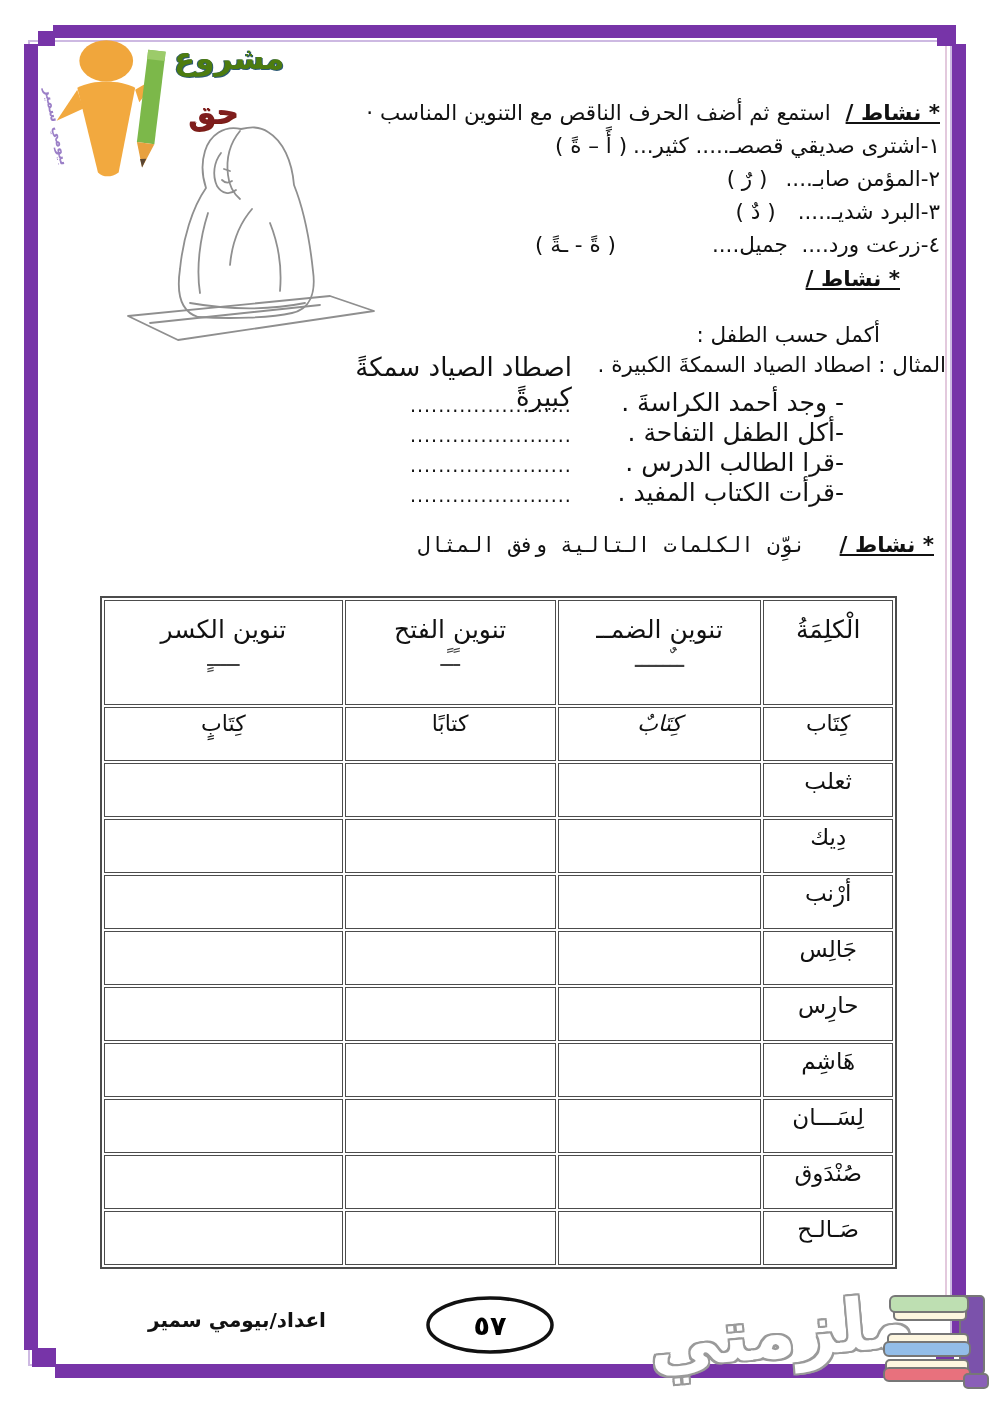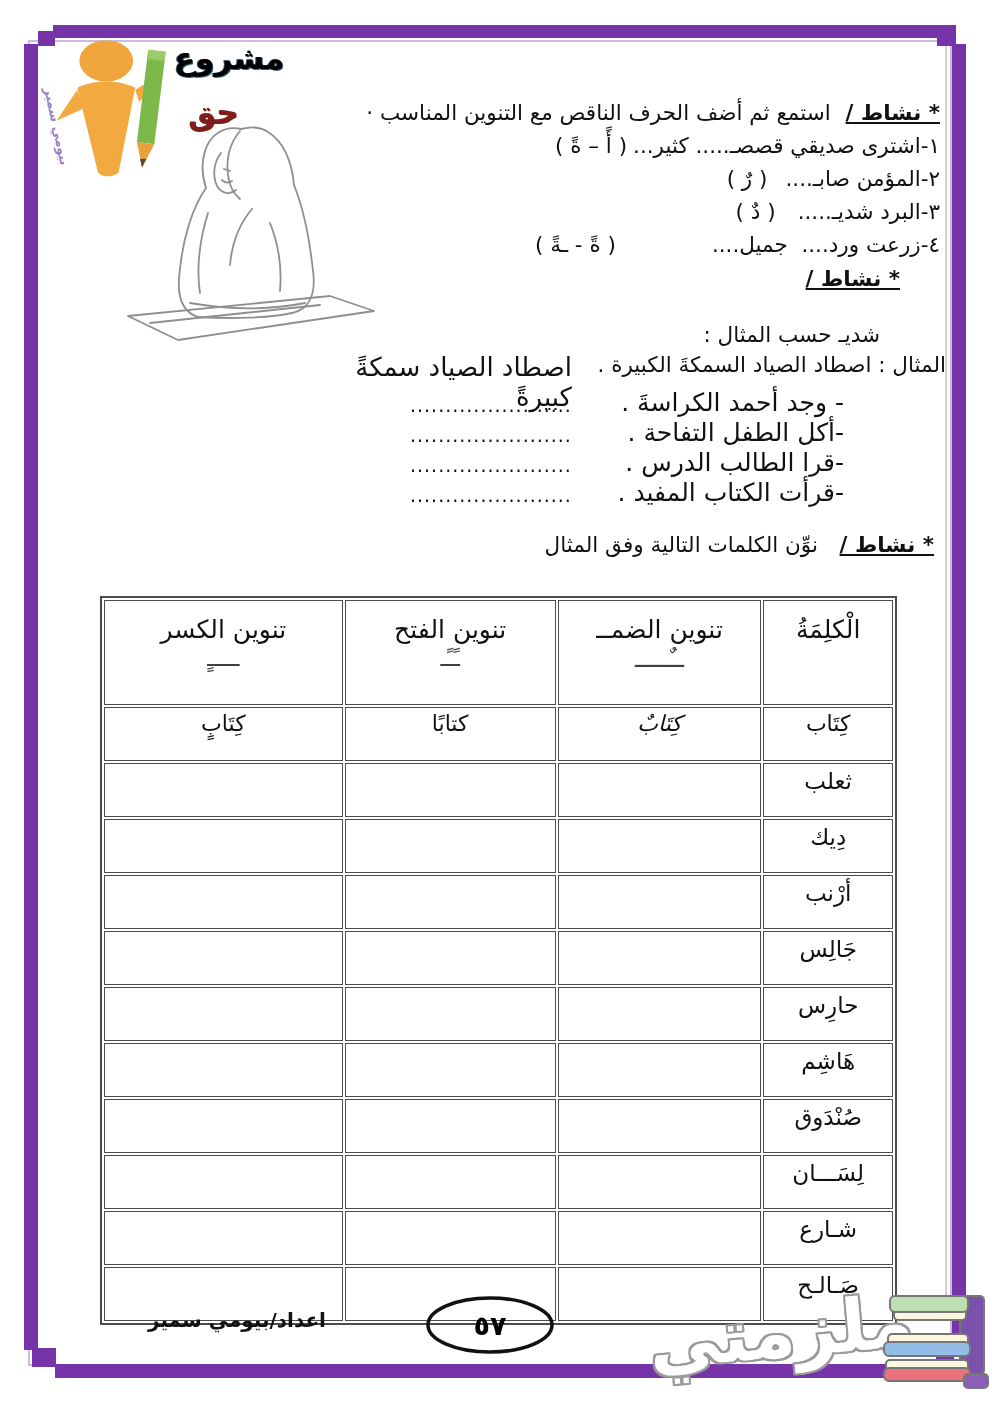--- a/index.html
+++ b/index.html
@@ -5,21 +5,21 @@
   html,body{margin:0;padding:0;background:#fff;}
   .page{position:relative;width:992px;height:1403px;background:#ffffff;overflow:hidden;
         font-family:"DejaVu Sans",sans-serif;color:#111;}
   
   .bar{position:absolute;background:#7734a8;z-index:1;}
   .thinrect{position:absolute;left:28px;top:40px;width:920px;height:1322px;
             border:2px solid #cdb9e2;z-index:0;}
   .thinrect2{position:absolute;left:945px;top:40px;width:2px;height:1280px;background:#e3c9dd;z-index:0;}
   
   .logo{position:absolute;left:52px;top:34px;width:250px;height:170px;z-index:2;}
-  .logo-title1{position:absolute;left:122px;top:6px;font-size:31px;font-weight:bold;color:#000000;
+  .logo-title1{position:absolute;left:122px;top:6px;font-size:31px;font-weight:bold;color:#4d7c0f;
       text-shadow:1px 1px 0 #2d5a74,-1px 0 0 #2d5a74;}
   .logo-title2{position:absolute;left:136px;top:60px;font-size:31px;font-weight:bold;color:#7f1d1d;
       text-shadow:1px 1px 0 #7a1d14;}
   .logo-side{position:absolute;left:4px;top:52px;font-size:13px;font-weight:bold;color:#9b7fc7;
       transform:rotate(78deg);transform-origin:left top;letter-spacing:2px;}
   
   .woman{position:absolute;left:120px;top:112px;width:262px;height:240px;z-index:2;}
   
   .rtl{direction:rtl;text-align:right;}
   .act1{position:absolute;right:52px;top:96px;width:600px;z-index:2;font-size:21.5px;line-height:33px;}
@@ -128,38 +128,38 @@
     <div class="act1-item">
       <span class="t">٤-زرعت ورد....  جميل....</span>
         <span class="sp sp3"></span>
         <span class="c">( ةً - ـةً )</span>
     </div>
   </div>
 
   <div class="act2-label rtl">
     <span class="act-label">* نشاط /</span>
   </div>
-  <div class="act2-sub rtl">شديـ حسب المثال :</div>
+  <div class="act2-sub rtl">أكمل حسب الطفل :</div>
   <div class="act2-example rtl">المثال : اصطاد الصياد السمكةَ الكبيرة .</div>
   <div class="act2-prompts rtl">
     <div>- وجد أحمد الكراسةَ .</div>
     <div>-أكل الطفل التفاحة .</div>
     <div>-قرا الطالب الدرس .</div>
     <div>-قرأت الكتاب المفيد .</div>
   </div>
   <div class="act2-answer rtl">اصطاد الصياد سمكةً كبيرةً</div>
   <div class="act2-dots">
     <div>...........................</div>
     <div>...........................</div>
     <div>...........................</div>
     <div>...........................</div>
   </div>
 
   <div class="act3 rtl">
-    <span class="act-label">* نشاط /</span><span style="white-space:pre;">  نوِّن الكلمات التالية وفق المثال</span>
+    <span class="act-label">* نشاط /</span><span style="white-space:pre;font-family:Liberation Mono, monospace;">  نوِّن الكلمات التالية وفق المثال</span>
   </div>
 
   <table class="tanween" dir="rtl">
     <colgroup>
         <col style="width:126px">
         <col style="width:198px">
         <col style="width:205px">
         <col style="width:232px">
       </colgroup>
     <tbody>
@@ -205,33 +205,27 @@
           <td></td>
           <td></td>
         </tr>
     <tr class="wrow">
           <td>هَاشِم</td>
           <td></td>
           <td></td>
           <td></td>
         </tr>
     <tr class="wrow">
+          <td>لِسَـــان</td>
+          <td></td>
+          <td></td>
+          <td></td>
+        </tr>
+    <tr class="wrow">
           <td>صُنْدَوق</td>
-          <td></td>
-          <td></td>
-          <td></td>
-        </tr>
-    <tr class="wrow">
-          <td>لِسَـــان</td>
-          <td></td>
-          <td></td>
-          <td></td>
-        </tr>
-    <tr class="wrow">
-          <td>شـارع</td>
           <td></td>
           <td></td>
           <td></td>
         </tr>
     <tr class="wrow">
           <td>صَـالـح</td>
           <td></td>
           <td></td>
           <td></td>
         </tr>

